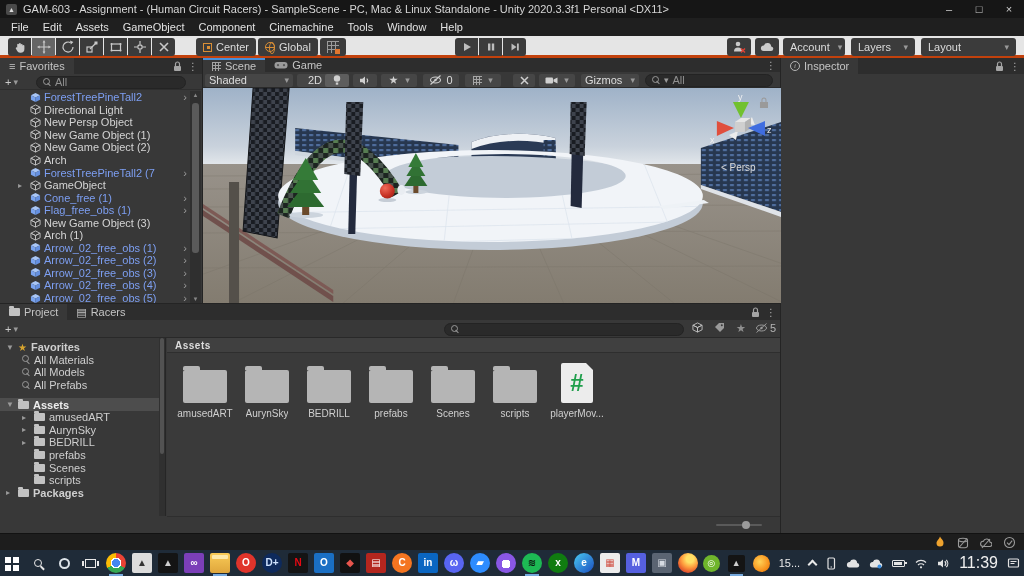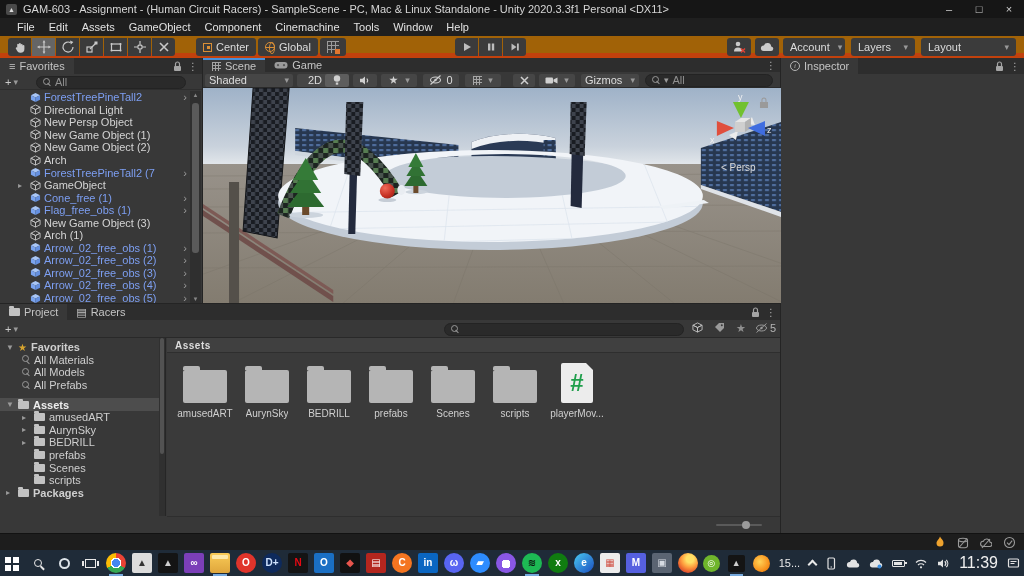--- a/index.html
+++ b/index.html
@@ -5,24 +5,24 @@
 *{margin:0;padding:0;box-sizing:border-box;font-family:"Liberation Sans","DejaVu Sans",sans-serif}
 html,body{width:1024px;height:576px;overflow:hidden}
 body{position:relative;background:#383838;font-size:11px;color:#c8c8c8}
 svg{display:block}
 
 #titlebar{position:absolute;left:0;top:0;width:1024px;height:18px;background:#161616;display:flex;align-items:center;gap:6px;padding-left:6px;color:#d6d6d6}
 #title-icon{width:11px;height:11px;background:#4a4a4a;border-radius:2px;display:flex;align-items:center;justify-content:center;font-size:7px;color:#ddd}
 #win-controls{position:absolute;right:0;top:0;display:flex;height:18px}
 #win-controls span{width:30px;text-align:center;line-height:18px;color:#cfcfcf;font-size:11px}
 
-#menubar{position:absolute;left:0;top:18px;width:1024px;height:18px;background:#1f1f1f;display:flex;align-items:flex-end;padding-left:10px}
+#menubar{position:absolute;left:0;top:18px;width:1024px;height:18px;background:#1f1f1f;display:flex;align-items:flex-end;padding-left:4px}
 .menu-item{padding:0 7px;line-height:18px;color:#e2e2e2}
 
-#toolbar{position:absolute;left:0;top:36px;width:1024px;height:22px;background:#a16207;border-bottom:5px solid #c2410c}
+#toolbar{position:absolute;left:0;top:36px;width:1024px;height:22px;background:#e5e5e5;border-bottom:3px solid #c2410c}
 .tgroup{position:absolute;top:2px;display:flex;gap:1px}
 .tbtn{width:23px;height:18px;background:#3b3b3b;display:flex;align-items:center;justify-content:center}
 .tbtn:first-child{border-radius:3px 0 0 3px}.tbtn:last-child{border-radius:0 3px 3px 0}
 .tbtn.sel{background:#656565}
 .tbtn svg{stroke:#c9c9c9;fill:none;stroke-width:1.2}
 .tbtn svg .f{fill:#c9c9c9;stroke:none}
 .pivbtn{height:18px;background:#3b3b3b;border-radius:3px;display:flex;align-items:center;gap:4px;padding:0 7px;color:#ddd}
 .center-ic{width:9px;height:9px;border:1px solid #d98e35;position:relative}
 .center-ic::after{content:"";position:absolute;left:2.5px;top:2.5px;width:3px;height:3px;background:#d98e35}
 .globe-ic{width:10px;height:10px;border:1px solid #d98e35;border-radius:50%;position:relative}

